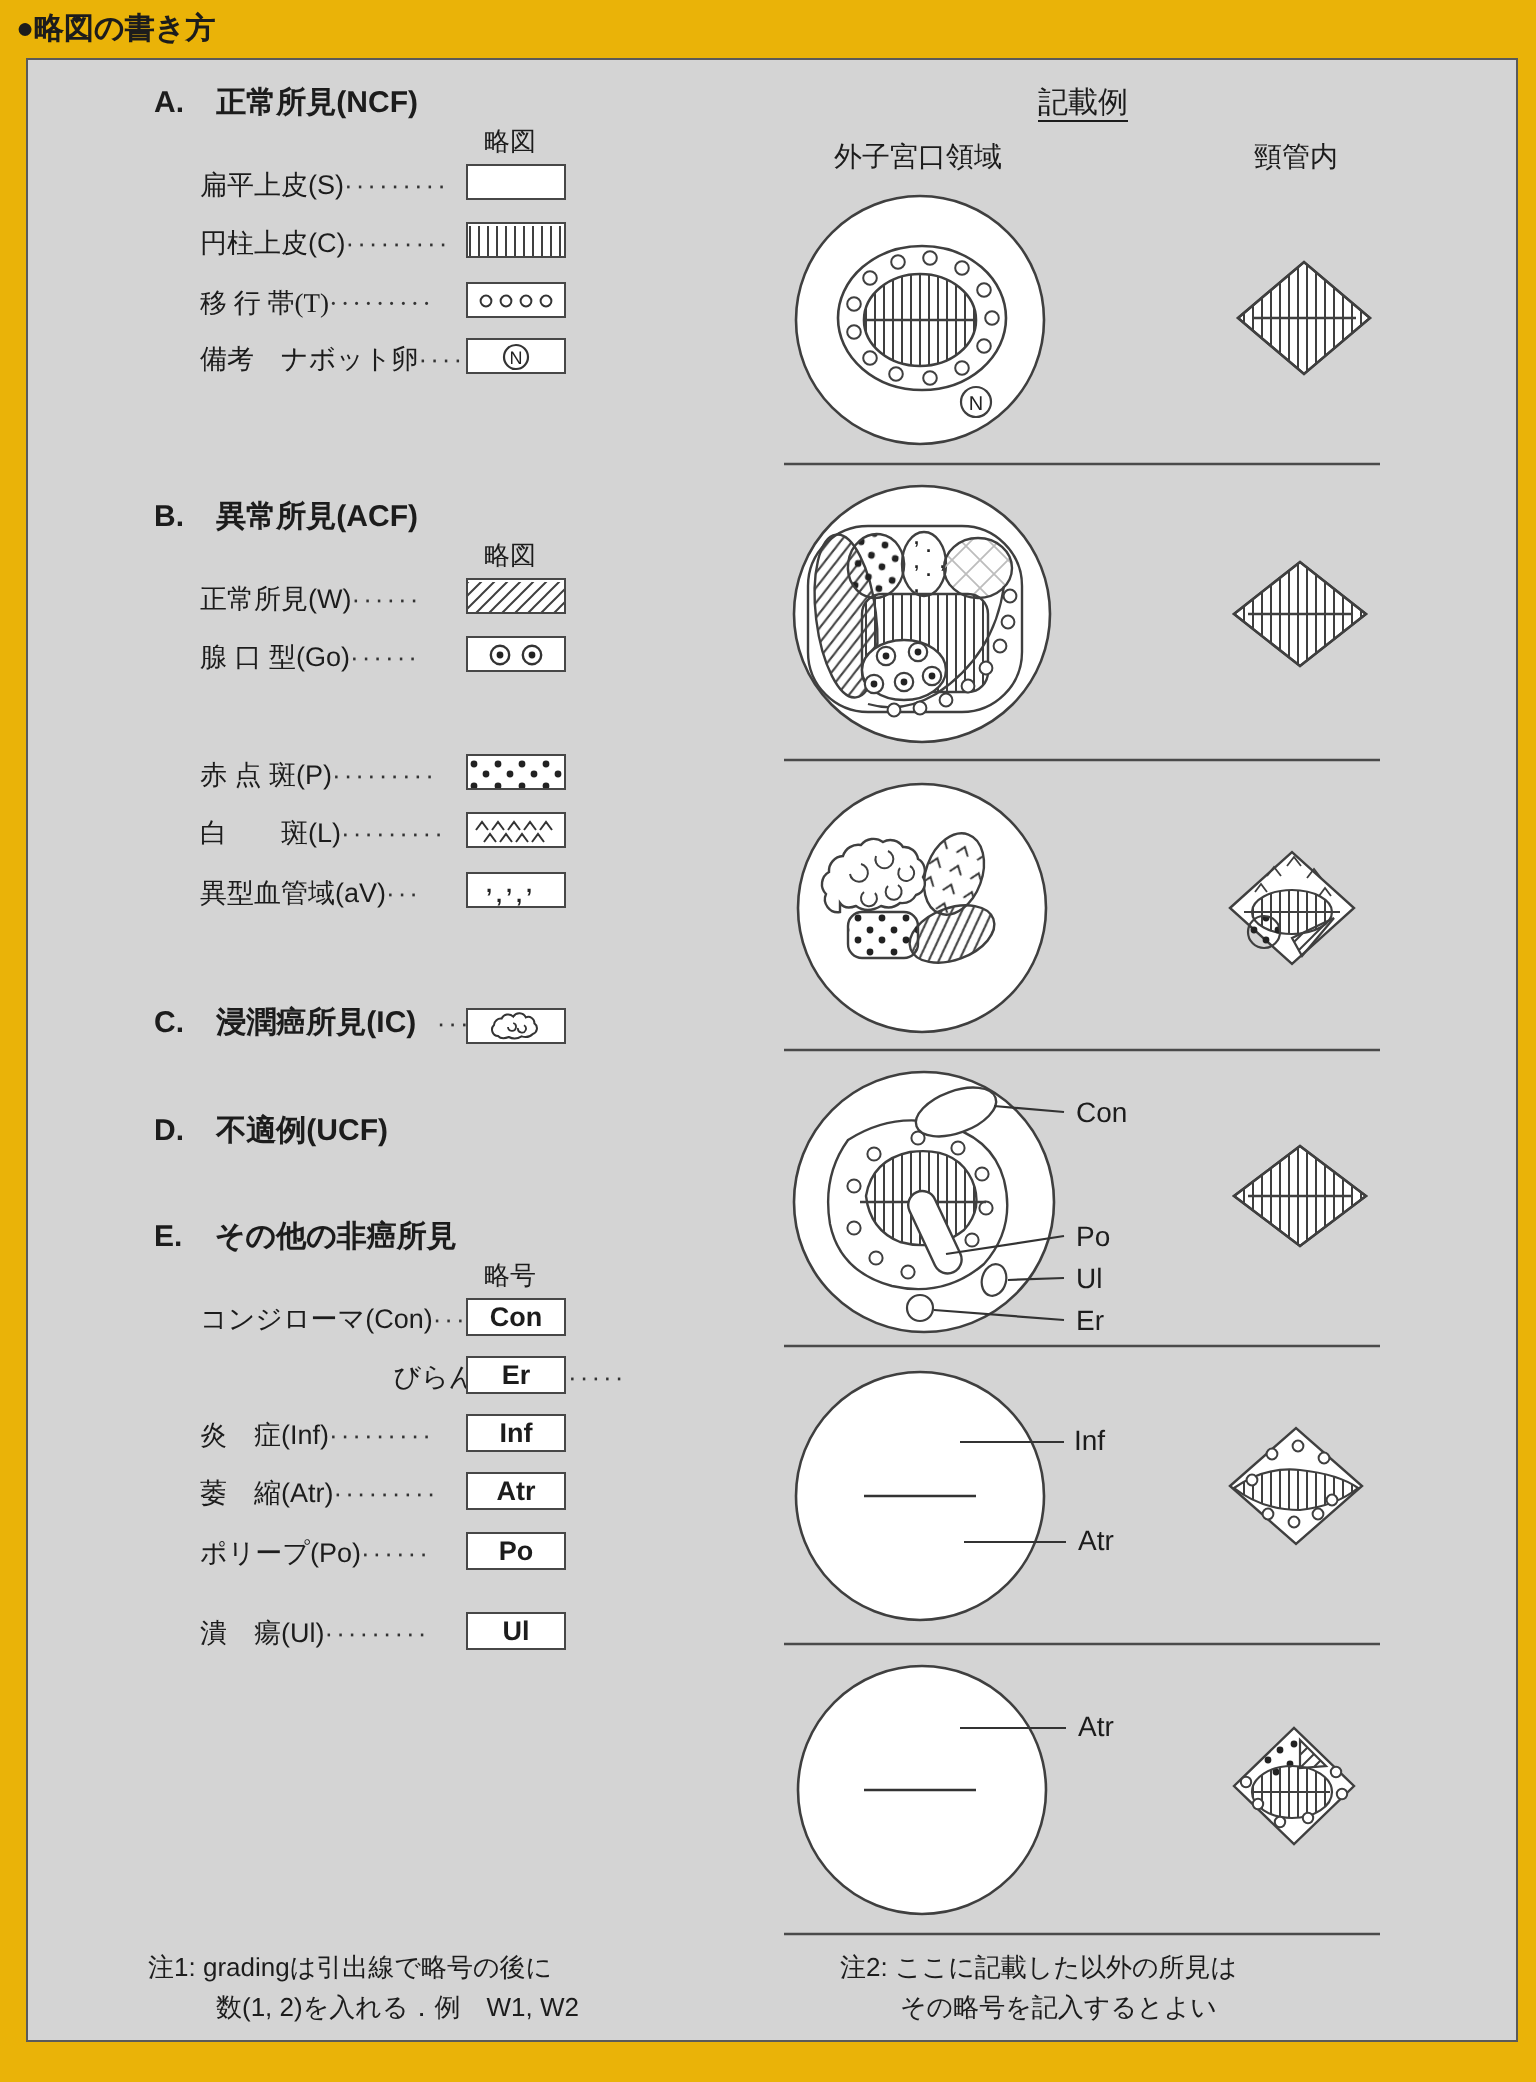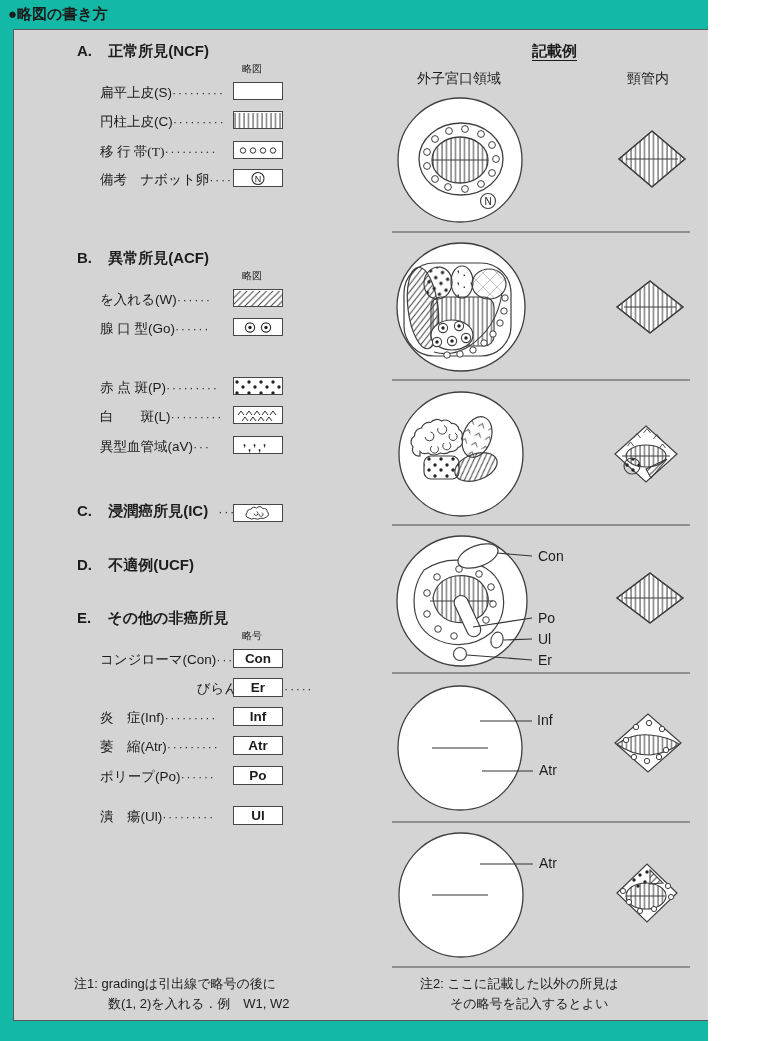--- a/index.html
+++ b/index.html
@@ -1,34 +1,34 @@
 <!DOCTYPE html>
 <html><head>
 <meta charset="utf-8">
 <style>
   html,body{margin:0;padding:0;background:#fff;}
-  .canvas{position:relative;width:708px;height:1041px;background:#14b8a6;overflow:hidden;
+  .canvas{position:relative;width:768px;height:1041px;background:#eab308;overflow:hidden;
           font-family:"Liberation Sans","DejaVu Sans",sans-serif;color:#1c1c1c;}
   .abs{position:absolute;}
   .panel{left:13px;top:29px;width:746px;height:992px;background:#d4d4d4;border:1.6px solid #5a5a5a;box-sizing:border-box;}
   .figsvg{left:0;top:0;z-index:1;pointer-events:none;}
   .txt{z-index:2;}
   .pagetitle{left:8px;top:5px;font-size:15px;font-weight:bold;}
   .sec{font-size:15px;font-weight:bold;white-space:nowrap;text-align:right;}
   .sec .pfx{margin-right:12px;}
   .sec .ldr{font-weight:normal;font-size:13px;letter-spacing:1.5px;margin-left:6px;color:#333;}
-  .colhead{font-size:10px;}
+  .colhead{font-size:13px;}
   .lrow{left:100px;width:310px;height:18px;font-size:13.5px;white-space:nowrap;}
   .ldr{letter-spacing:1.5px;color:#333;font-size:13px;}
   .lbox{position:absolute;left:133px;top:-2px;width:50px;height:18px;background:#fff;border:1.4px solid #474747;
         box-sizing:border-box;display:flex;align-items:center;justify-content:center;overflow:hidden;}
   .lboxp{width:50px;height:18px;background:#fff;border:1.4px solid #474747;box-sizing:border-box;
          display:flex;align-items:center;justify-content:center;z-index:2;}
   .codebox{font-size:13.5px;font-weight:600;height:19px;}
-  .exhead{font-size:15px;font-weight:bold;text-decoration:underline;text-underline-offset:4px;margin-left:13px;}
+  .exhead{font-size:15px;font-weight:normal;text-decoration:underline;text-underline-offset:4px;}
   .excol{font-size:14px;font-weight:400;}
   .figlabel{font-size:14px;line-height:15px;}
   .note{font-size:13px;line-height:20px;white-space:nowrap;}
 </style>
 </head>
 <body>
 
 <div class="canvas">
 
   <svg width="0" height="0" style="position:absolute">
@@ -101,21 +101,21 @@
       </span>
   </div>
 
   <div class="abs txt sec" style="left:77px;top:249px;">
     <span class="pfx">B.</span>
     <span>異常所見(ACF)</span>
   </div>
   <div class="abs txt colhead" style="left:242px;top:269px;">略図</div>
 
   <div class="abs txt lrow" style="top:291px;">
-    <span>を入れる(W)</span><span class="ldr">······</span>
+    <span>正常所見(W)</span><span class="ldr">······</span>
     <span class="lbox">
         <svg width="48" height="15">
           <rect width="48" height="15" fill="url(#ph)"></rect>
         </svg>
       </span>
   </div>
   <div class="abs txt lrow" style="top:320px;">
     <span>腺 口 型(Go)</span><span class="ldr">······</span>
     <span class="lbox">
         <svg width="48" height="15">

